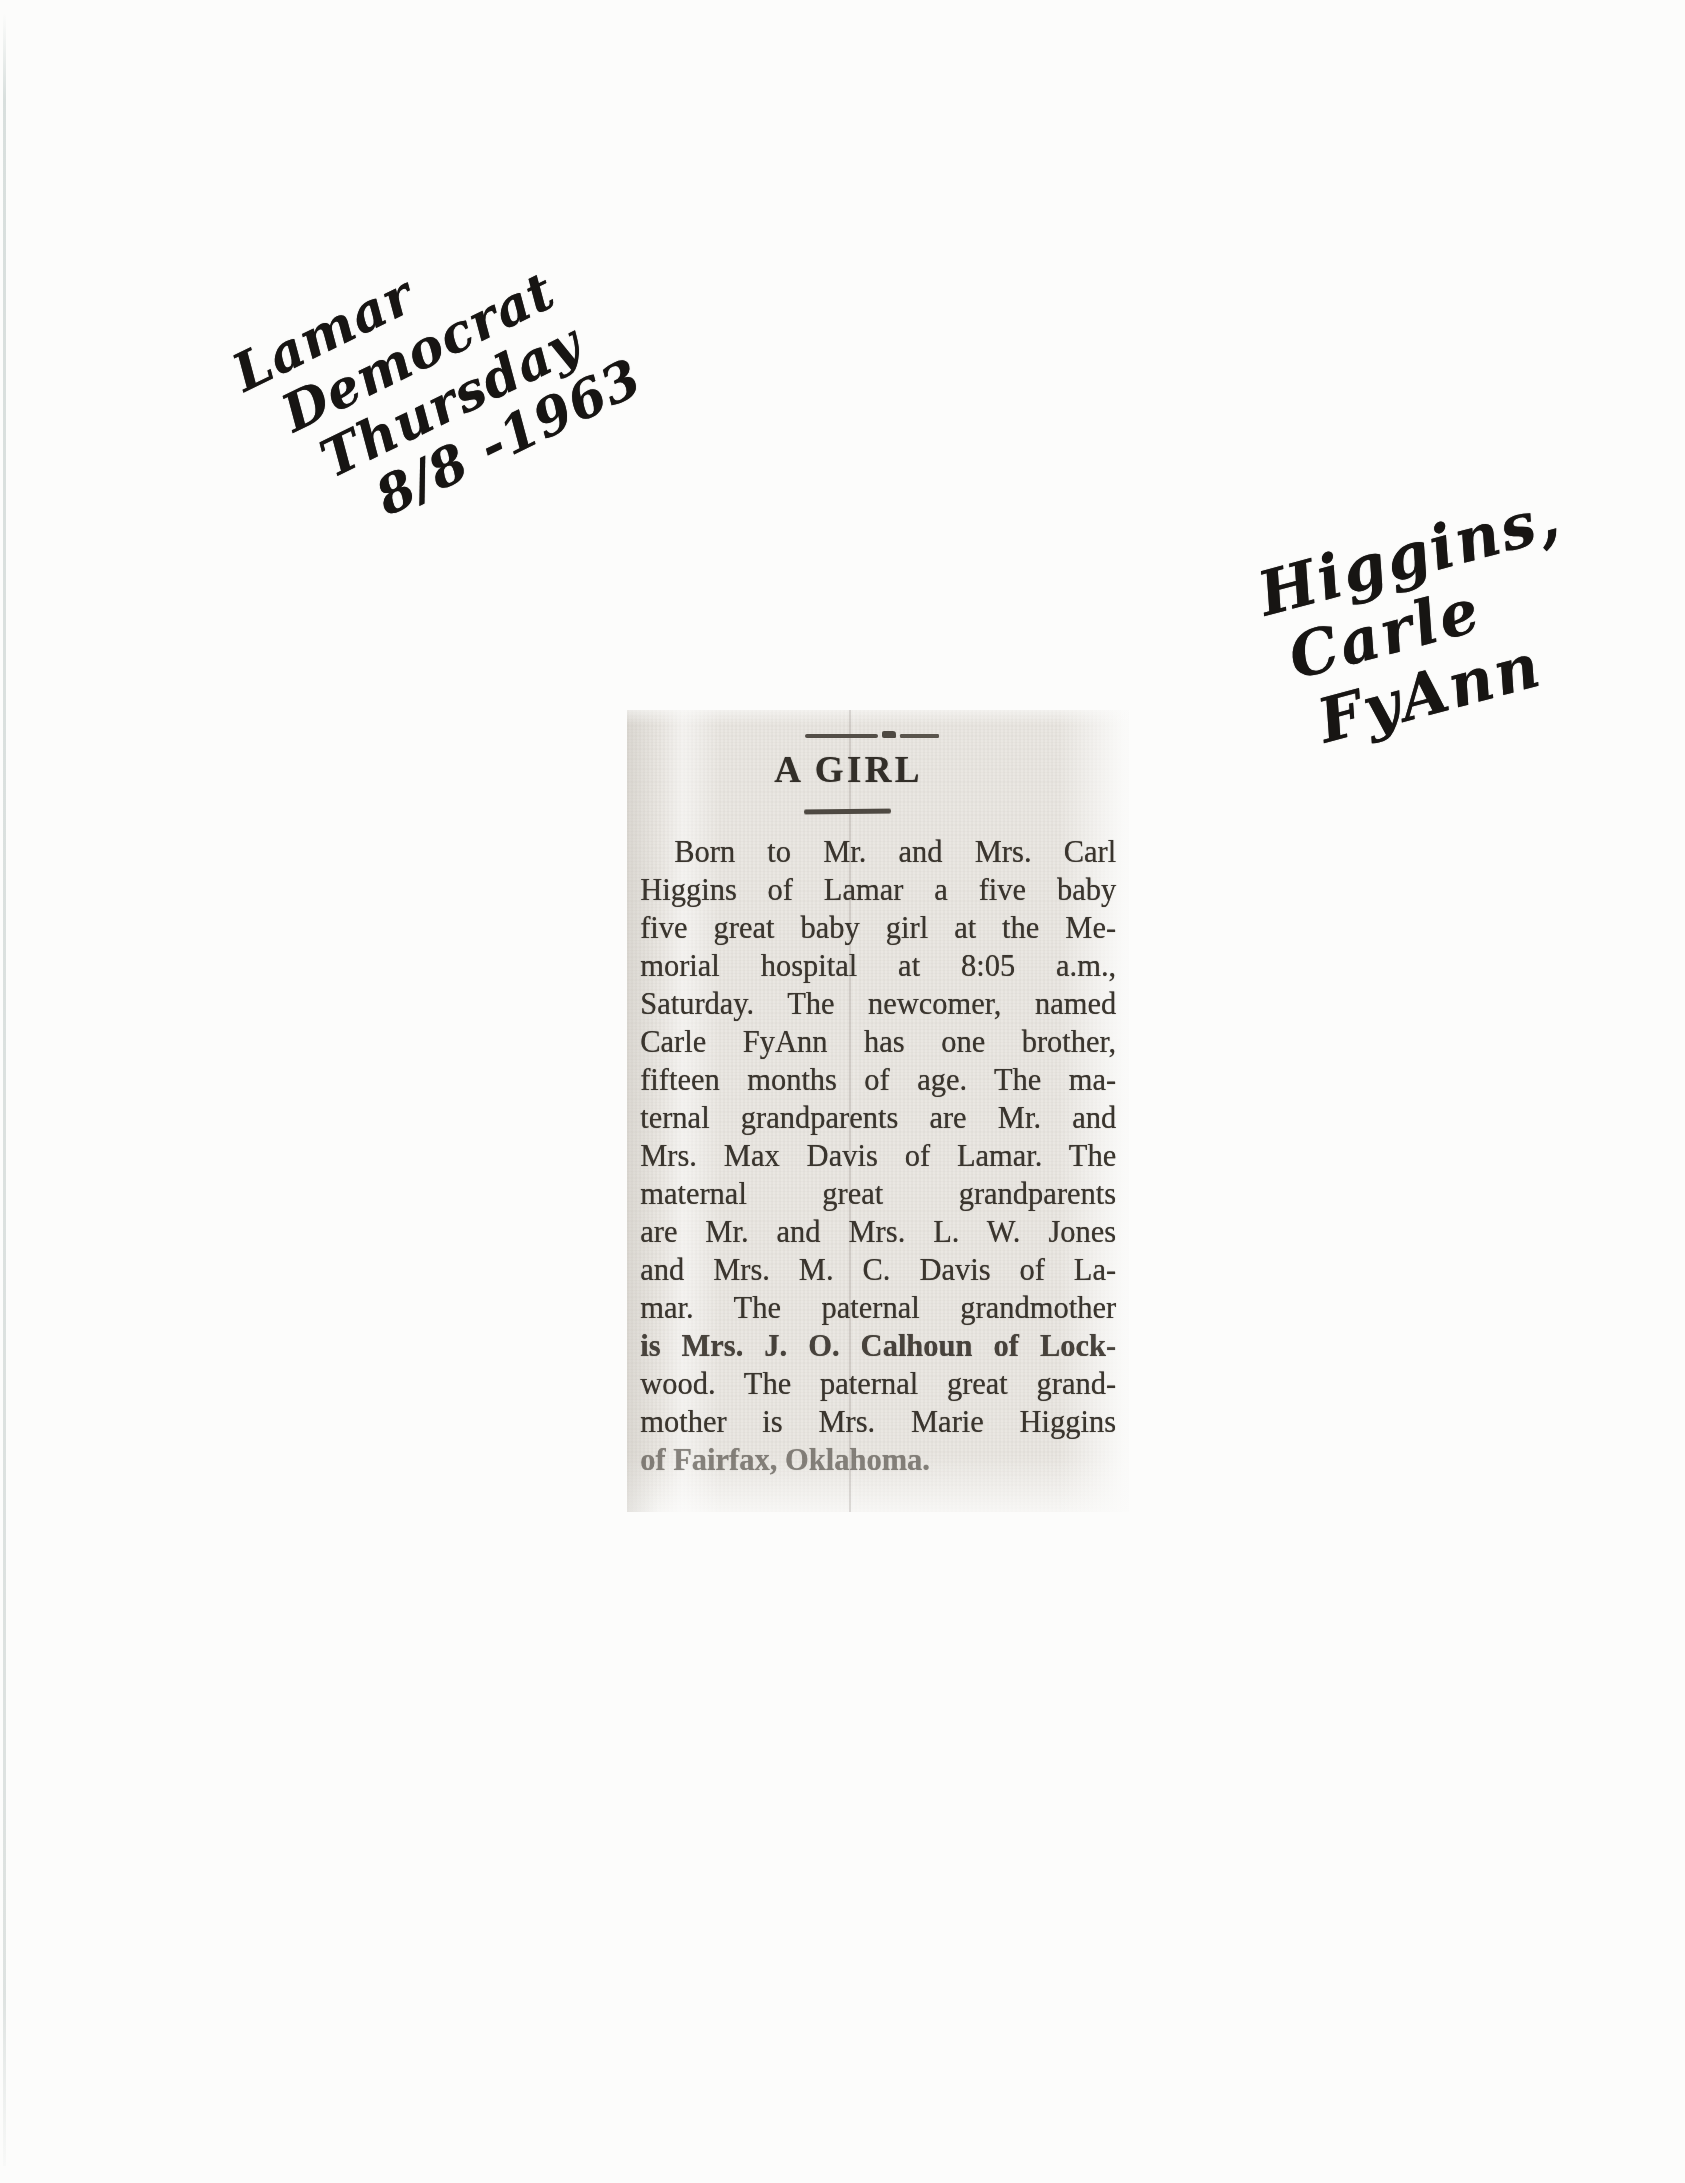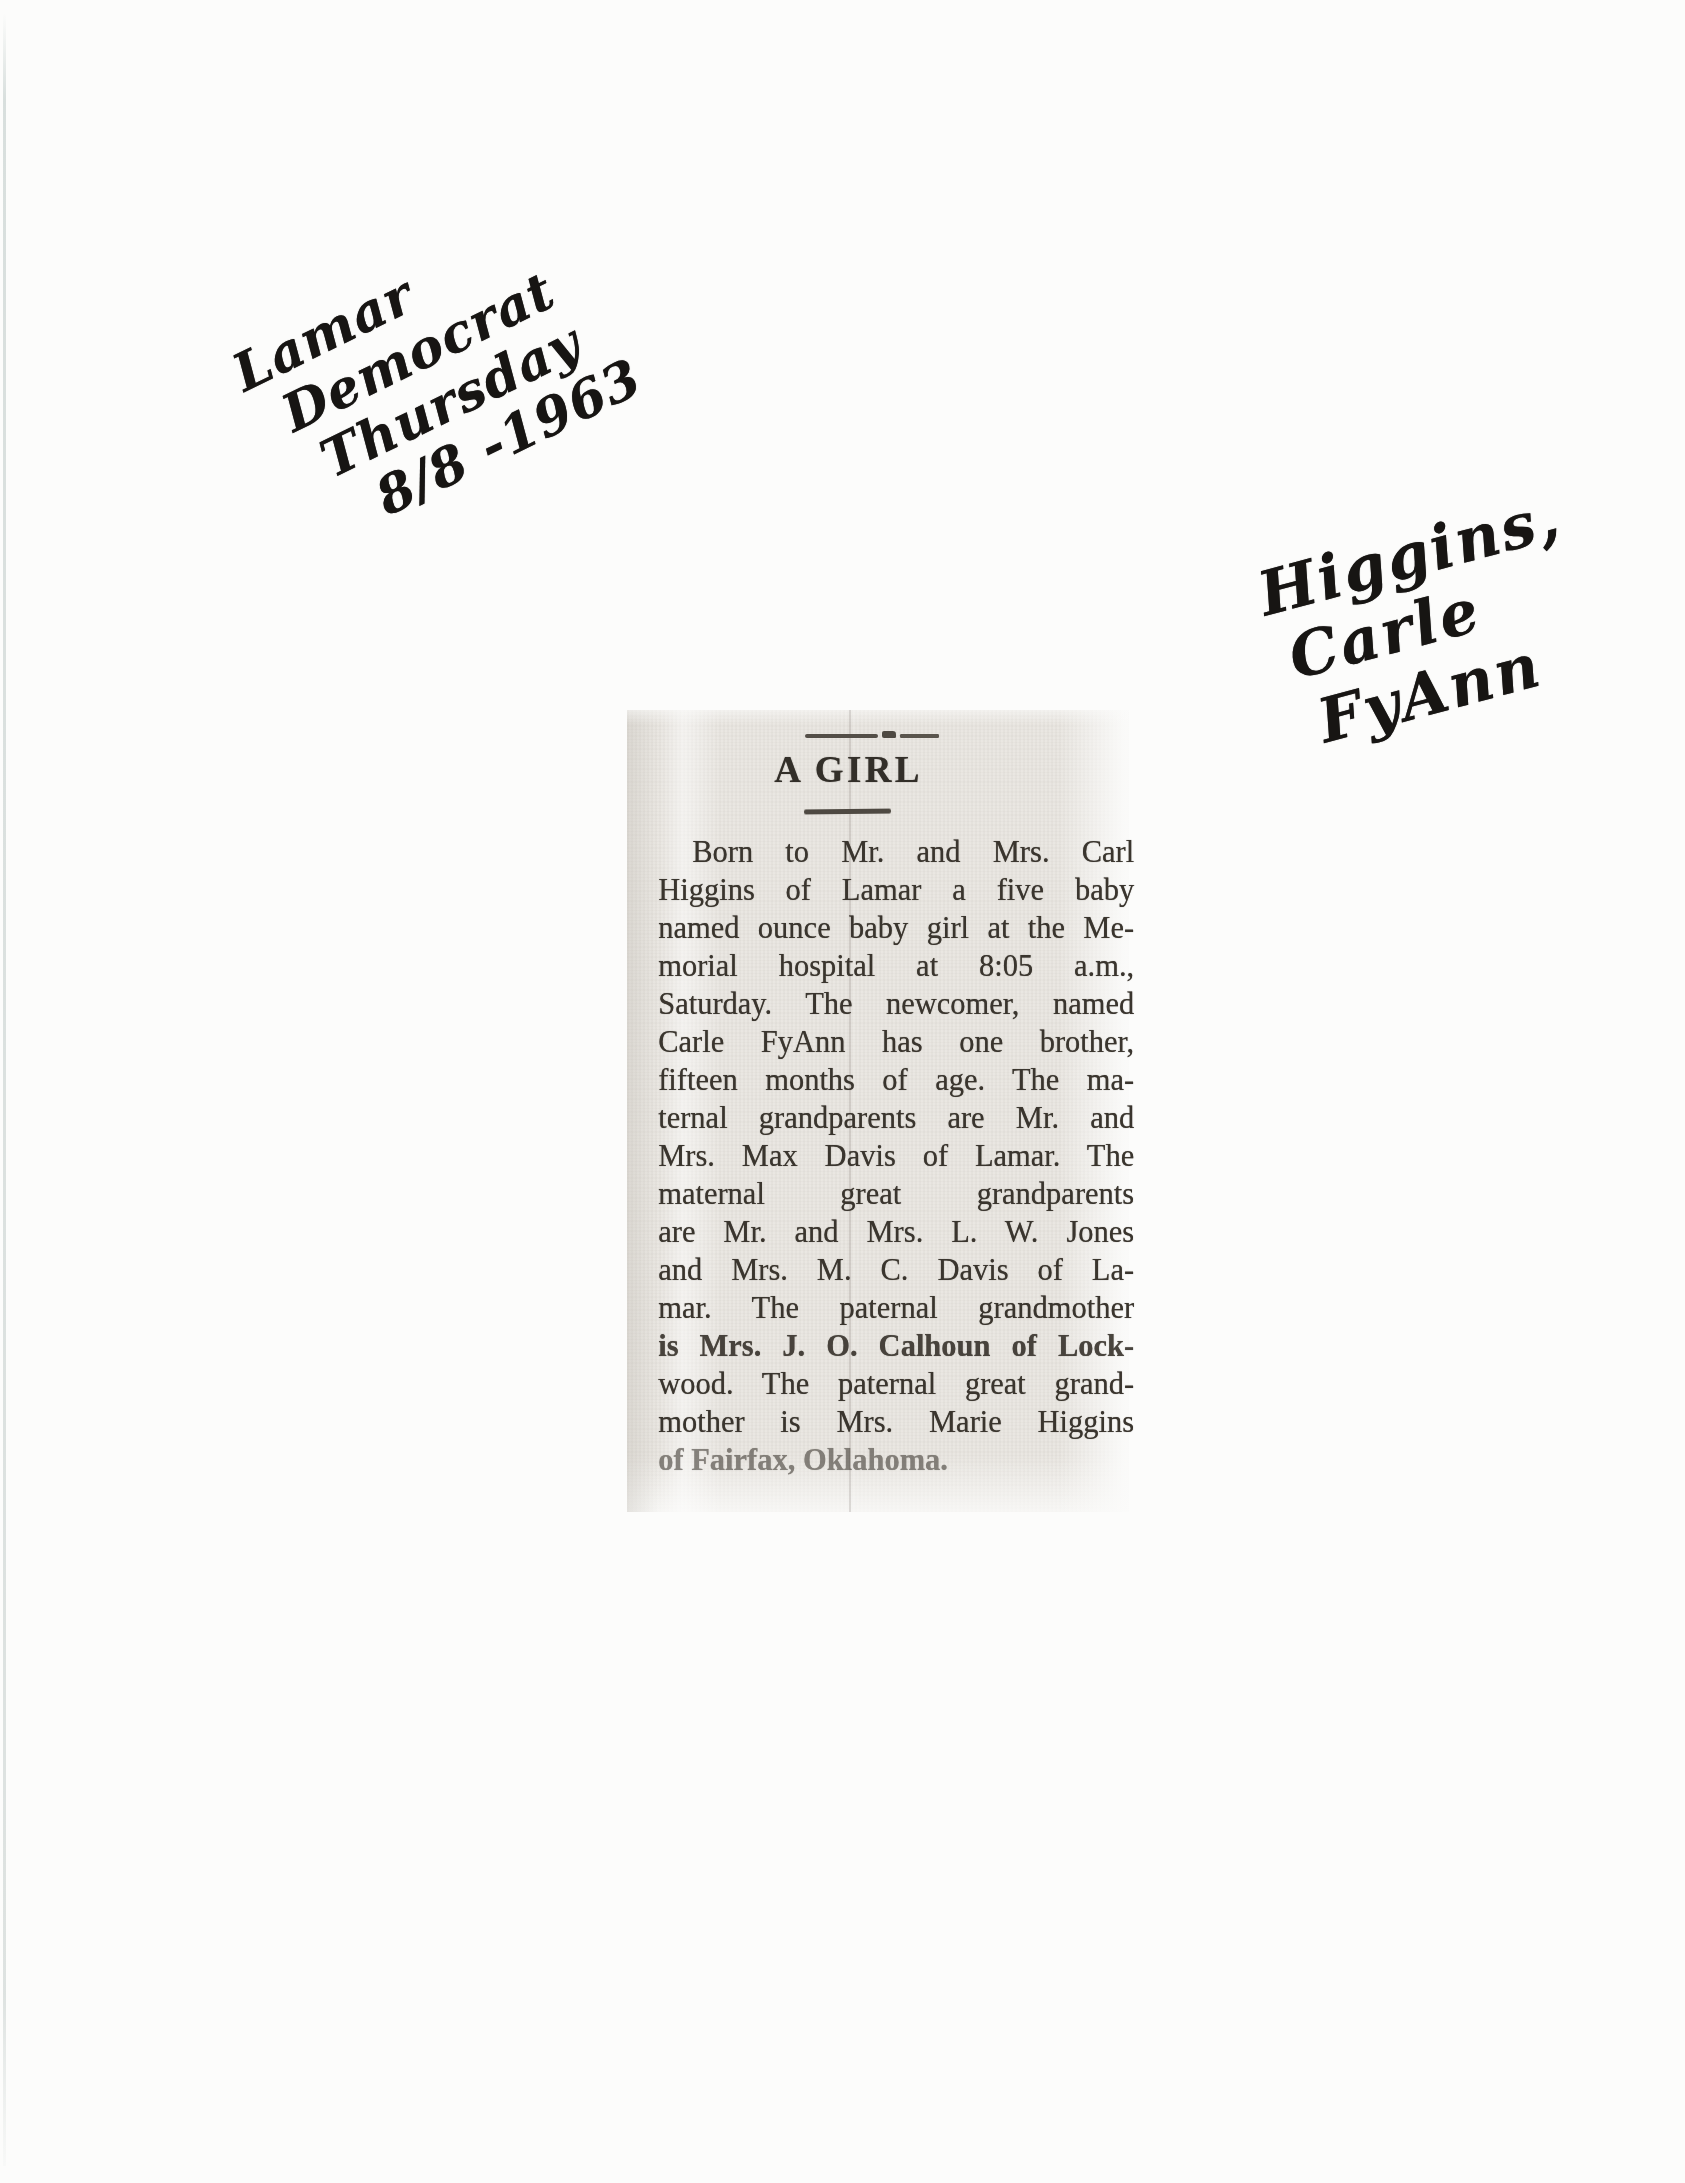--- a/index.html
+++ b/index.html
@@ -85,21 +85,20 @@
     position:absolute;left:177px;top:99px;width:87px;height:4.6px;
     background:#4e4942;border-radius:2px;filter:blur(0.6px);
     transform:rotate(-.6deg);
   }
   .clip-body{
     position:absolute;left:13.2px;top:123px;width:476px;
     font-size:30.5px;line-height:38px;
     color:#3a352e;
     filter:blur(0.4px);
     text-shadow:0 0 0.8px rgba(54,49,42,.75);
-    margin-left:18px;
   }
   .bl{
     display:block;width:100%;
     text-align:justify;text-align-last:justify;
     text-justify:inter-word;
     white-space:normal;
   }
   .bl.indent{padding-left:34px;box-sizing:border-box;}
   .bl.smeared{font-weight:bold;filter:blur(0.7px);opacity:.92;}
   .bl.dark{font-weight:normal;filter:blur(0.5px);}
@@ -134,21 +133,21 @@
       <span class="bar-r"></span>
     </div>
 
     <div class="headline">A GIRL</div>
 
     <div class="head-rule"></div>
 
     <div class="clip-body">
       <span class="bl indent">Born to Mr. and Mrs. Carl</span>
       <span class="bl">Higgins of Lamar a five baby</span>
-      <span class="bl">named ounce baby girl at the Me-</span>
+      <span class="bl">five great baby girl at the Me-</span>
       <span class="bl">morial hospital at 8:05 a.m.,</span>
       <span class="bl">Saturday. The newcomer, named</span>
       <span class="bl">Carle FyAnn has one brother,</span>
       <span class="bl">fifteen months of age. The ma-</span>
       <span class="bl">ternal grandparents are Mr. and</span>
       <span class="bl">Mrs. Max Davis of Lamar. The</span>
       <span class="bl">maternal great grandparents</span>
       <span class="bl">are Mr. and Mrs. L. W. Jones</span>
       <span class="bl">and Mrs. M. C. Davis of La-</span>
       <span class="bl">mar. The paternal grandmother</span>

